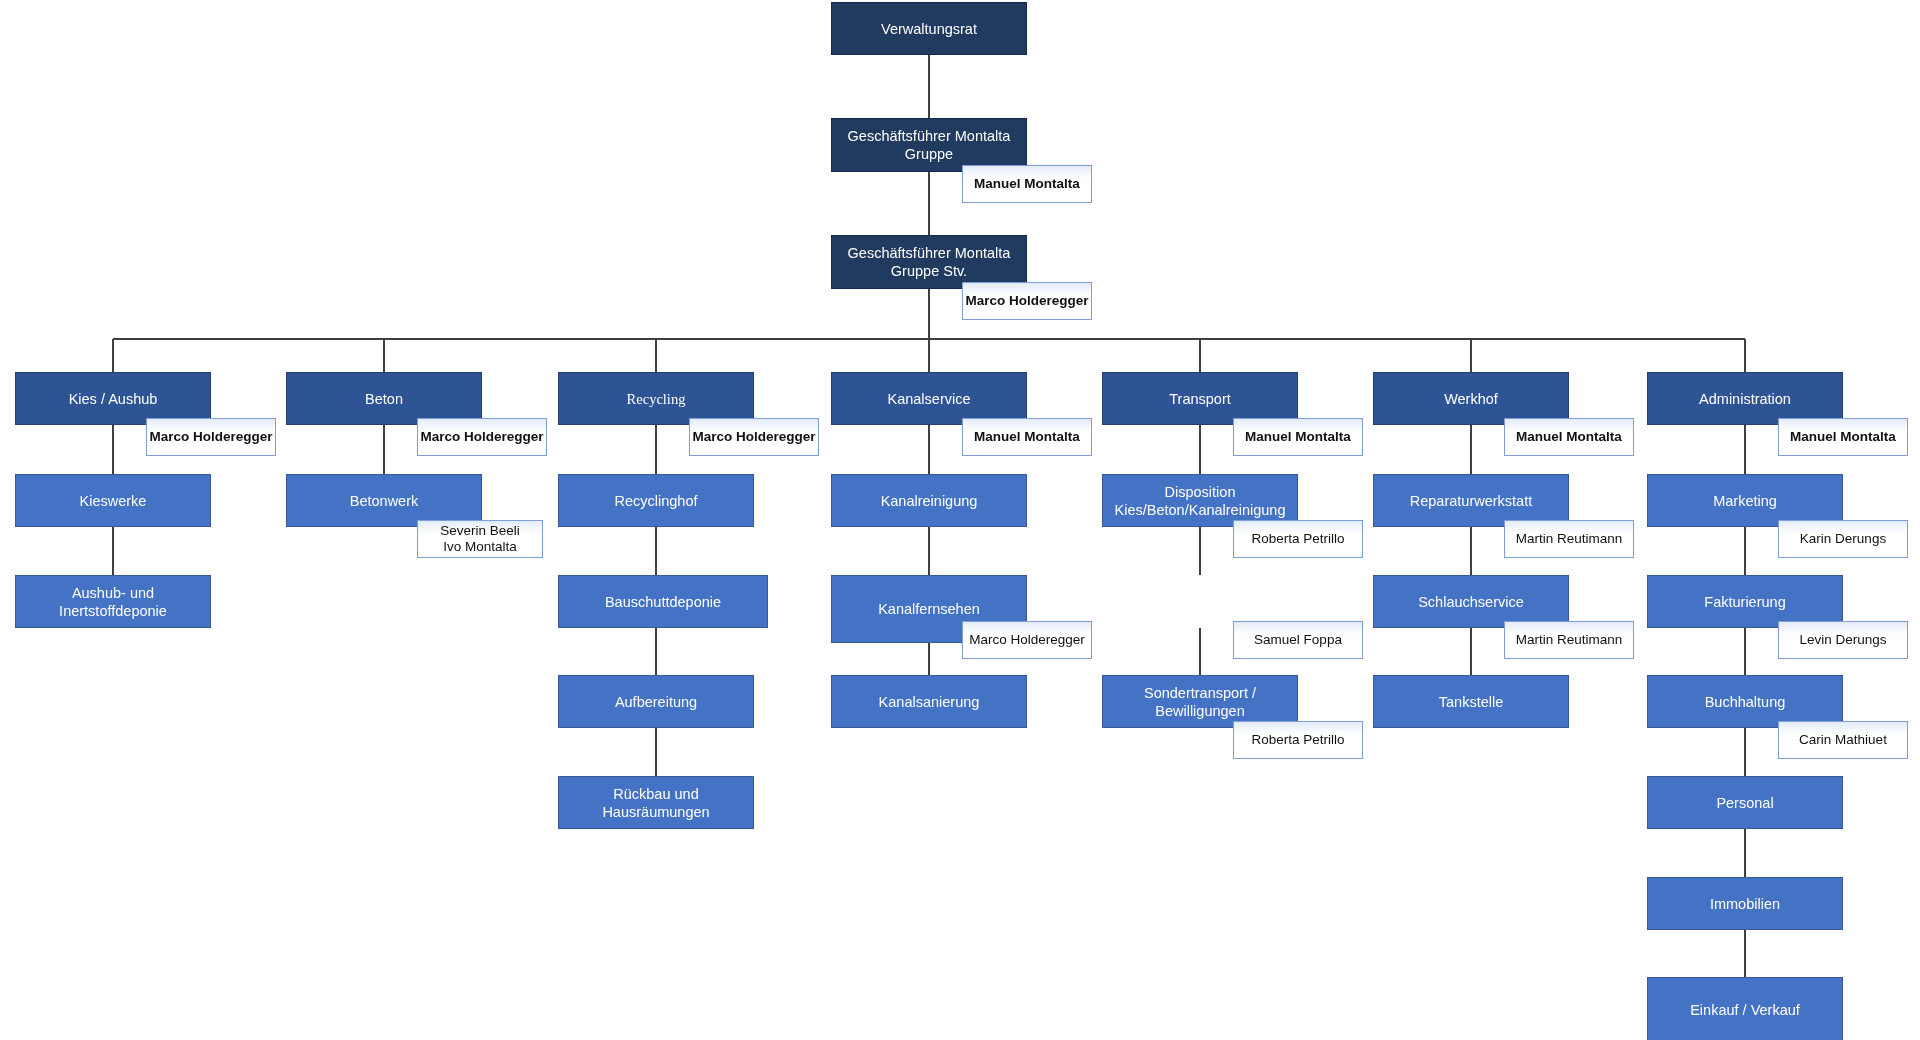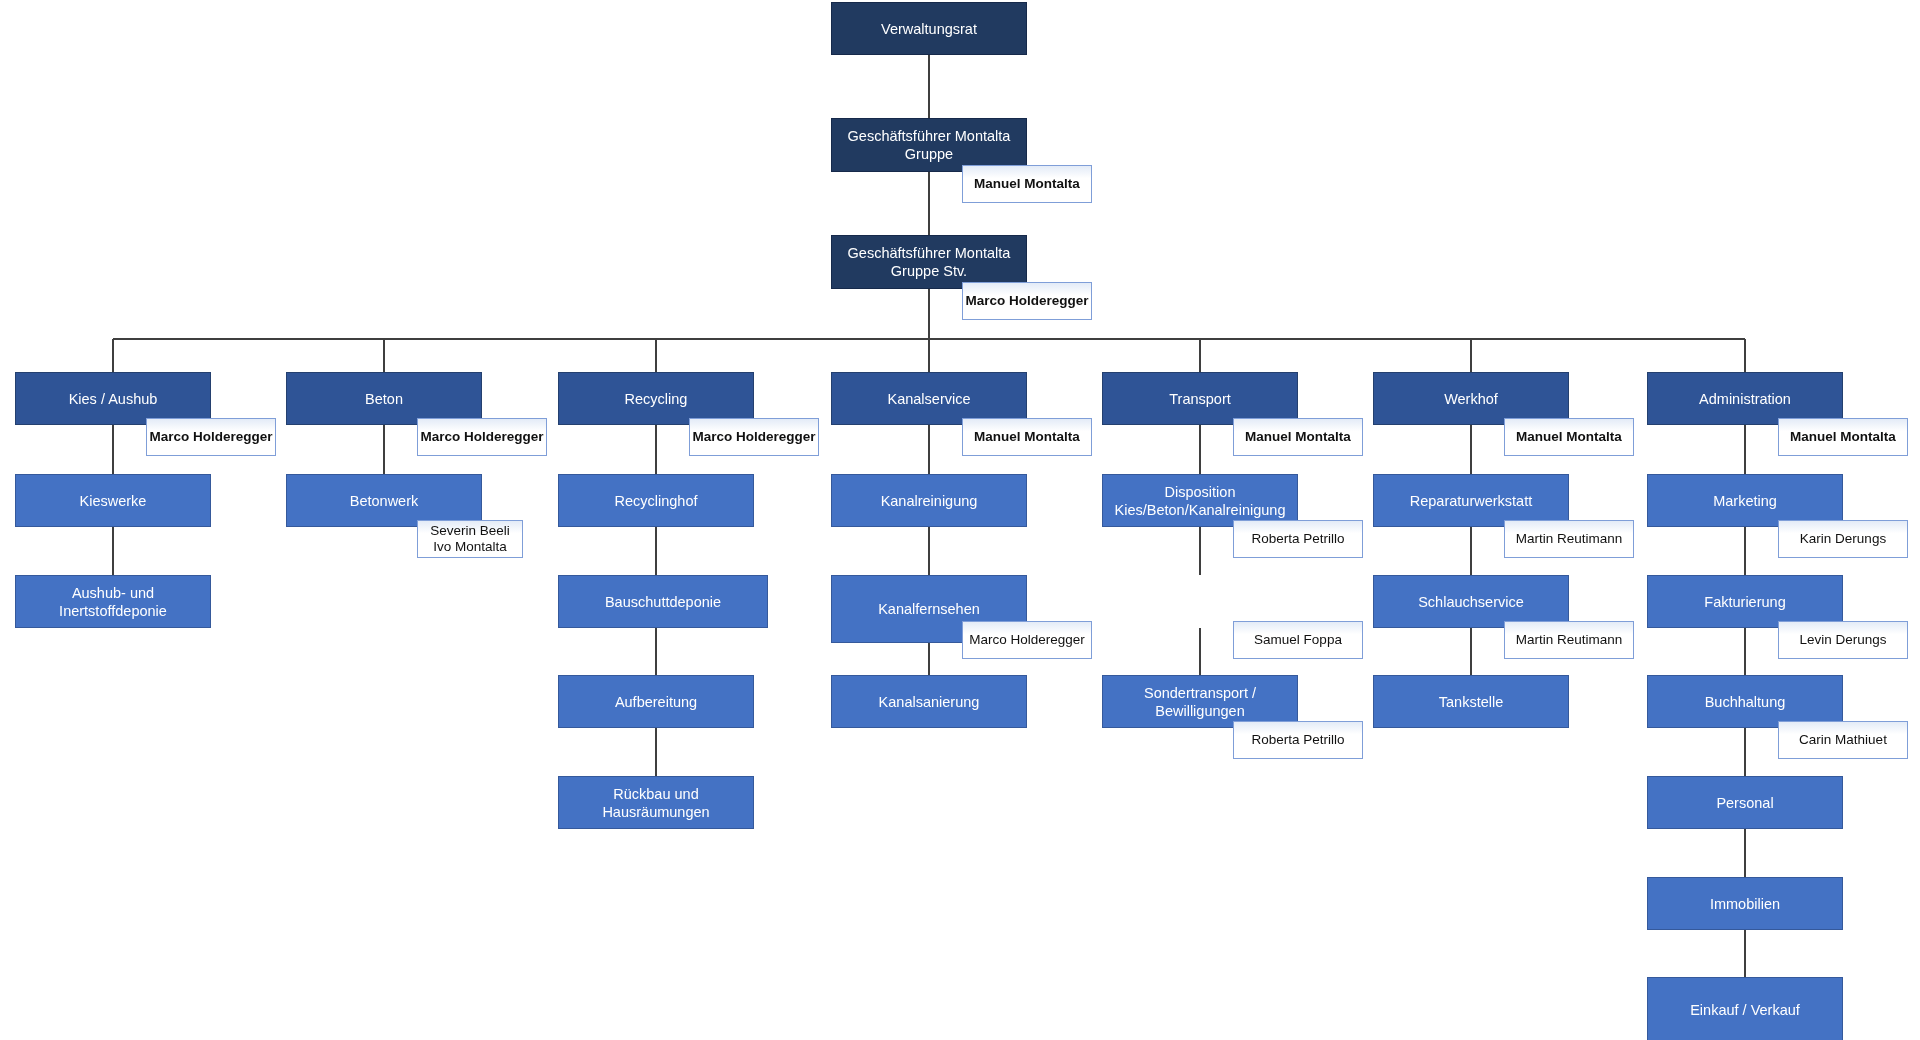--- a/index.html
+++ b/index.html
@@ -84,26 +84,26 @@
     <div class="node department" style="left: 286px; top: 372px; width: 196px; height: 53px;">
       <span>Beton</span>
     </div>
     <div class="namebox bold" style="left: 417px; top: 418px; width: 130px; height: 38px;">
       <span>Marco Holderegger</span>
     </div>
     <div class="cline" style="left: 383.25px; top: 425px; width: 1.5px; height: 49px;"></div>
     <div class="node unit" style="left: 286px; top: 474px; width: 196px; height: 53px;">
       <span>Betonwerk</span>
     </div>
-    <div class="namebox" style="left: 417px; top: 520px; width: 106px; height: 38px;">
+    <div class="namebox" style="left: 417px; top: 520px; width: 126px; height: 38px;">
       <span>Severin Beeli</span>
       <span>Ivo Montalta</span>
     </div>
     <div class="cline" style="left: 655.25px; top: 339px; width: 1.5px; height: 33px;"></div>
-    <div class="node department" style="left: 558px; top: 372px; width: 196px; height: 53px;">
+    <div class="node department" style="left: 558px; top: 372px; width: 196px; height: 53px; font-family: Liberation Serif, serif;">
       <span>Recycling</span>
     </div>
     <div class="namebox bold" style="left: 689px; top: 418px; width: 130px; height: 38px;">
       <span>Marco Holderegger</span>
     </div>
     <div class="cline" style="left: 655.25px; top: 425px; width: 1.5px; height: 49px;"></div>
     <div class="node unit" style="left: 558px; top: 474px; width: 196px; height: 53px;">
       <span>Recyclinghof</span>
     </div>
     <div class="cline" style="left: 655.25px; top: 527px; width: 1.5px; height: 48px;"></div>

